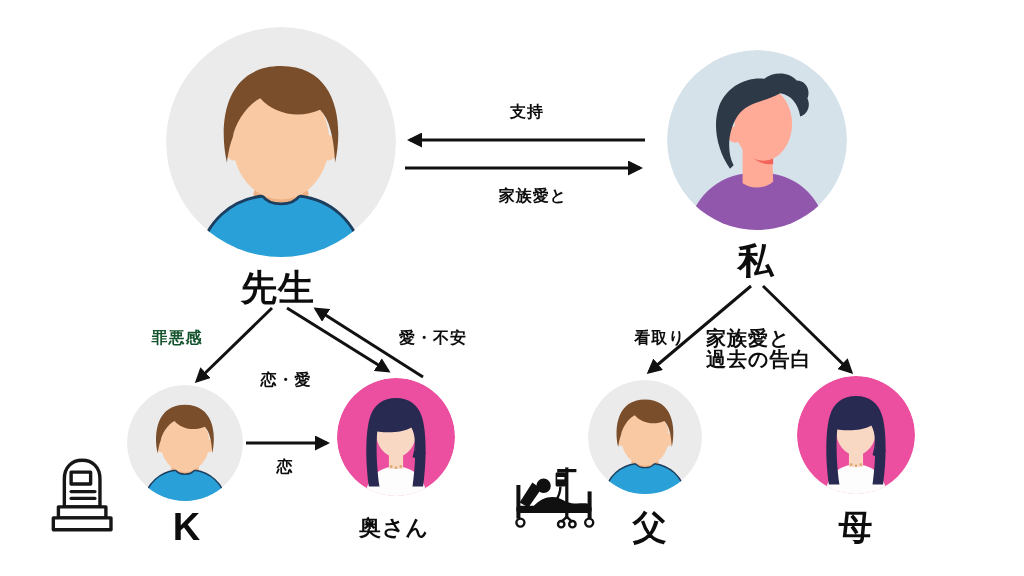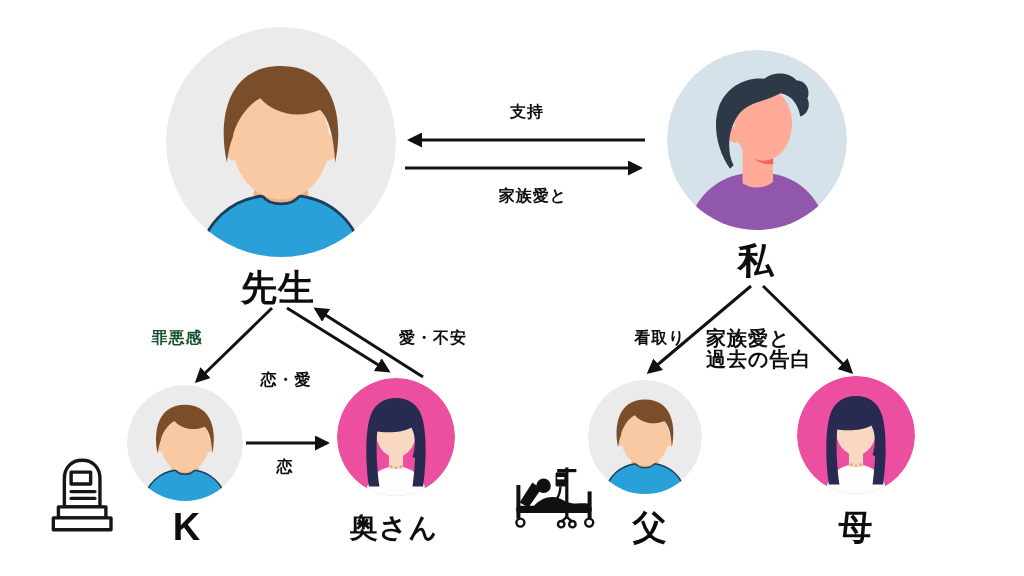--- a/index.html
+++ b/index.html
@@ -142,21 +142,21 @@
       <circle cx="64" cy="79" r="4"></circle>
       <circle cx="78" cy="79" r="4"></circle>
       <path d="M63 32 C 63 44 58 48 55 53"></path>
       <path d="M71 70 L 64 76 M 71 70 L 78 76"></path>
     </g>
   </svg>
 
   <div class="abs ctr name-label" style="left:278px;top:288px;font-size:36px">先生</div>
   <div class="abs ctr name-label" style="left:756px;top:261px;font-size:36px">私</div>
   <div class="abs ctr name-label" style="left:187px;top:527px;font-size:38px">K</div>
-  <div class="abs ctr name-label" style="left:394px;top:528px;font-size:28px">奥さん</div>
+  <div class="abs ctr name-label" style="left:394px;top:528px;font-size:22px">奥さん</div>
   <div class="abs ctr name-label" style="left:650px;top:528px;font-size:34px">父</div>
   <div class="abs ctr name-label" style="left:856px;top:528px;font-size:34px">母</div>
 
   <div class="abs ctr edge-label" style="left:527px;top:112px">支持</div>
   <div class="abs ctr edge-label" style="left:533px;top:196px">家族愛と</div>
   <div class="abs ctr edge-label red" style="left:177px;top:338px">罪悪感</div>
   <div class="abs ctr edge-label" style="left:286px;top:380px">恋・愛</div>
   <div class="abs ctr edge-label" style="left:433px;top:338px">愛・不安</div>
   <div class="abs ctr edge-label" style="left:285px;top:467px">恋</div>
   <div class="abs ctr edge-label" style="left:660px;top:338px">看取り</div>

